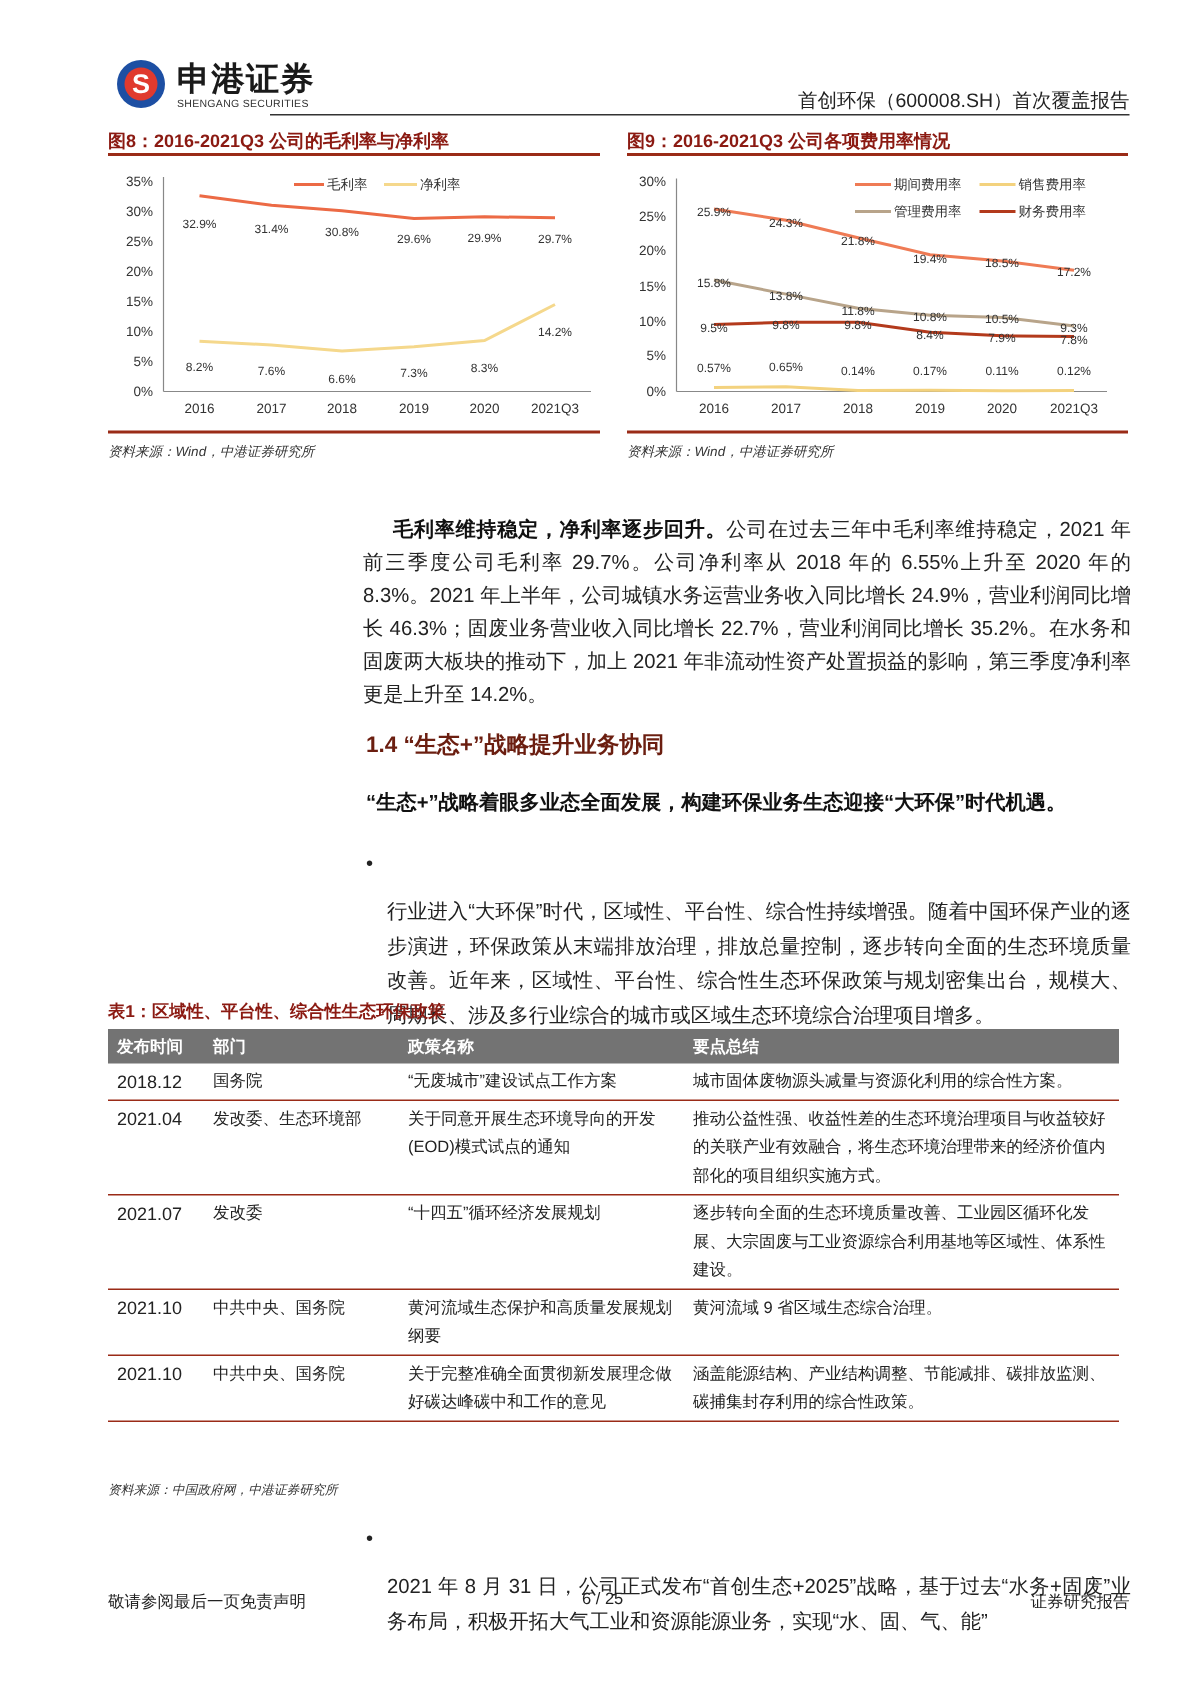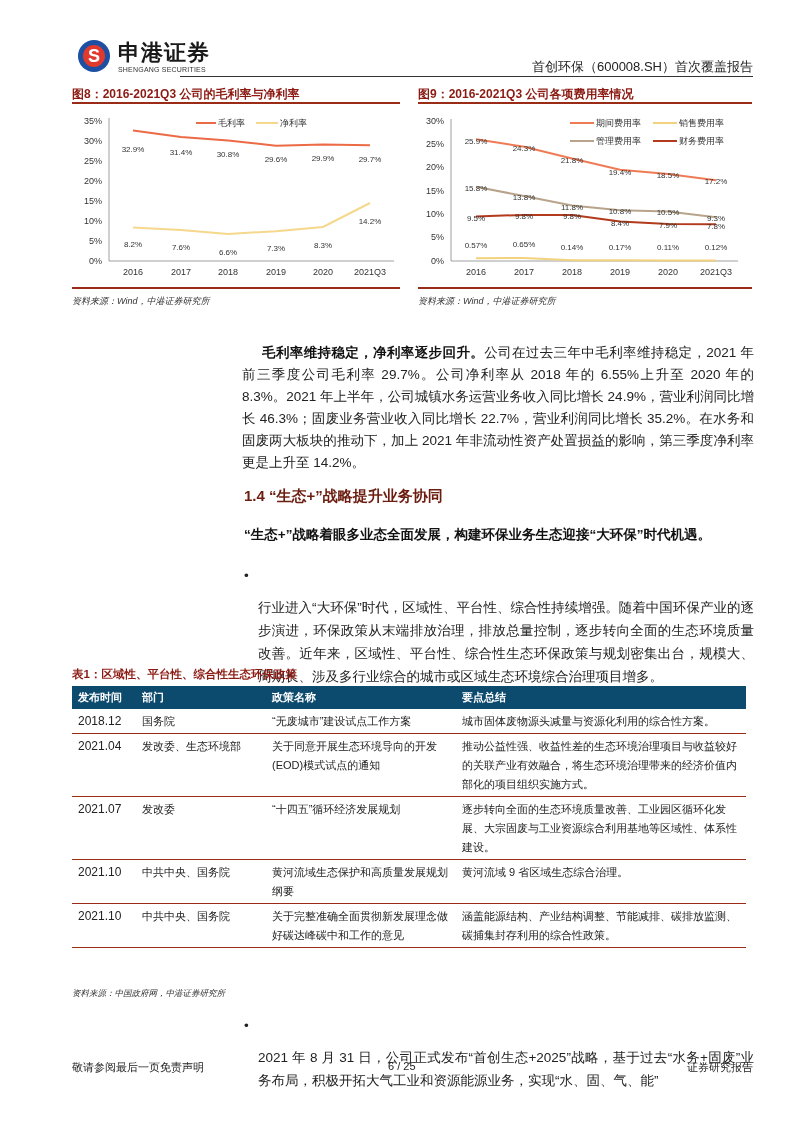--- a/index.html
+++ b/index.html
@@ -30,21 +30,21 @@
   .para b { color: #111; margin-left: 20px; }
   .section-h { left: 244px; top: 487px; font-size: 15px; font-weight: bold; color: #6b1e10; white-space: nowrap; }
   .subhead { left: 244px; top: 526px; font-size: 13.5px; font-weight: bold; color: #111; white-space: nowrap; }
   .bullet { left: 244px; width: 510px; font-size: 13.5px; line-height: 23px; color: #222; }
   .bullet .dot { position: absolute; left: 0; top: 0; }
   .bullet .txt { margin-left: 14px; display: block; text-align: justify; margin-top: 32px; }
 
   
   .tbl-title { left: 72px; top: 667px; font-size: 11.5px; font-weight: bold; color: #8b1a12; white-space: nowrap; }
   table.policy { position: absolute; left: 72px; top: 686px; width: 674px; border-collapse: collapse; font-size: 11px; color: #222; }
-  table.policy th { background: #0c4a6e; color: #fff; text-align: left; font-weight: bold; height: 23px; padding: 0 6px; font-size: 11px; }
+  table.policy th { background: #737373; color: #fff; text-align: left; font-weight: bold; height: 23px; padding: 0 6px; font-size: 11px; }
   table.policy td { vertical-align: top; padding: 3px 6px 2px 6px; line-height: 19px; border-bottom: 1.5px solid #9a2b17; }
   table.policy td.date { font-size: 12px; }
   .tbl-src { left: 72px; top: 988px; font-size: 8.5px; font-style: italic; color: #333; white-space: nowrap; }
 
   .footer-left { left: 72px; top: 1060px; font-size: 11px; color: #222; white-space: nowrap; }
   .footer-mid { left: 388px; top: 1060px; font-size: 11px; color: #222; white-space: nowrap; }
   .footer-right { right: 40px; top: 1060px; font-size: 11px; color: #222; white-space: nowrap; }
 </style>
 </head>
 <body>

